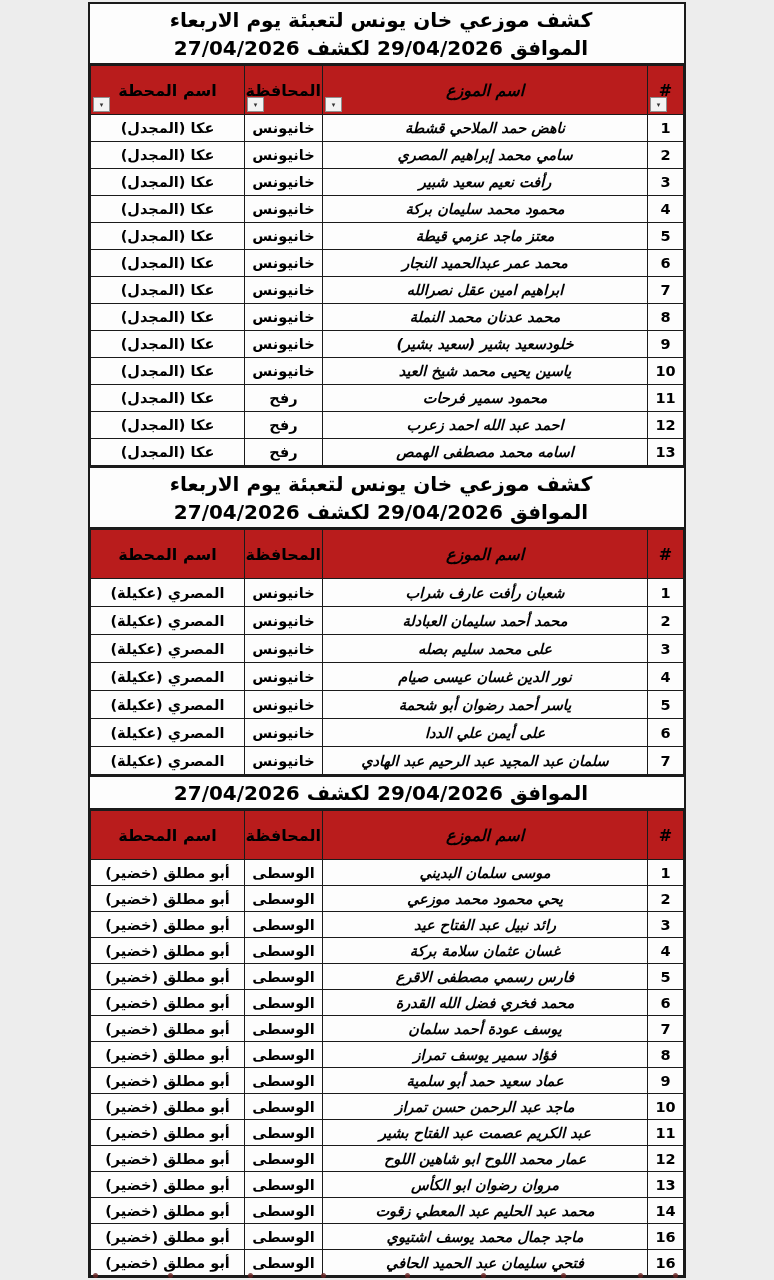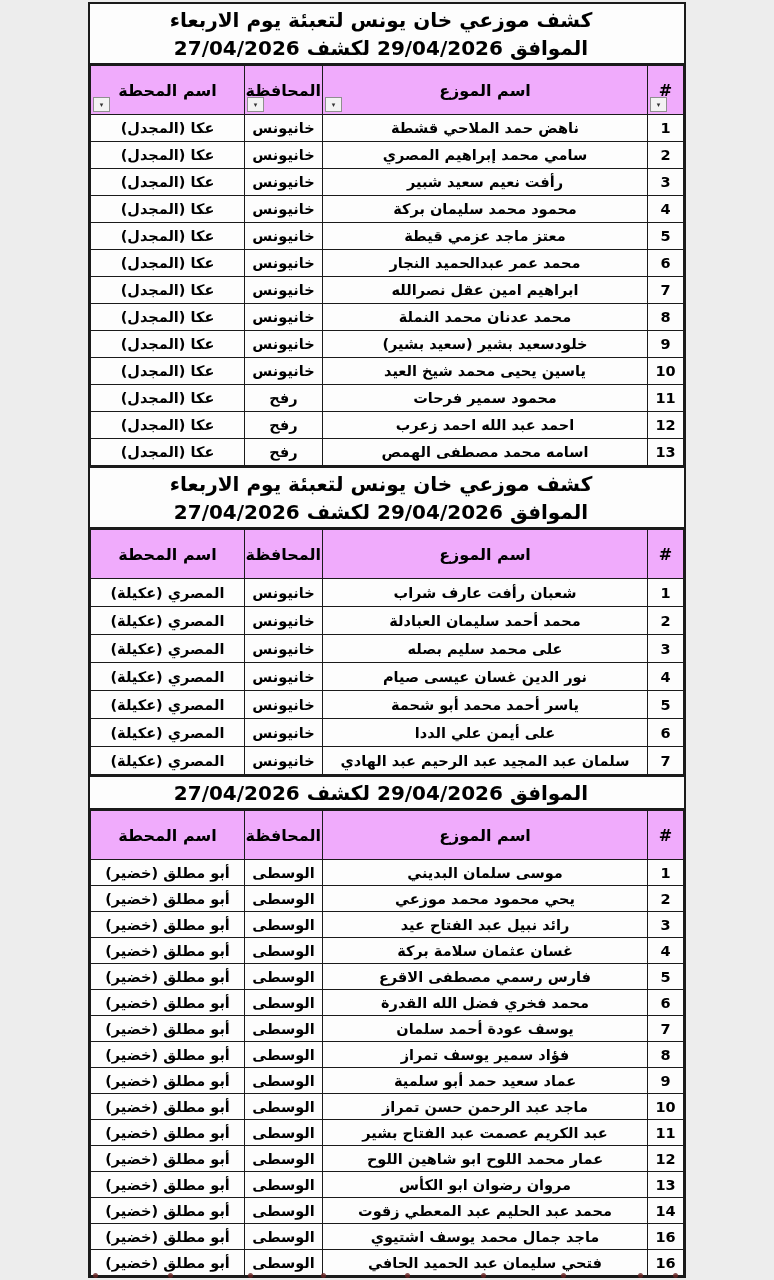--- a/index.html
+++ b/index.html
@@ -29,30 +29,30 @@
   table{
     width:100%;border-collapse:collapse;direction:rtl;table-layout:fixed;
   }
   th,td{
     border:1px solid #1b1b1b;
     text-align:center;vertical-align:middle;
     font-weight:bold;
     overflow:hidden;white-space:nowrap;
   }
   th{
-    background:#f0abfc;
+    background:#b91c1c;
     font-size:16px;height:46px;
     position:relative;
   }
   td{font-size:14.5px;}
   .t1 td{height:24px;}
   .t2 td{height:25px;}
   .t3 td{height:23px;}
   .c-num{width:33px;}
-  .c-dist{width:322px;}
+  .c-dist{width:322px;font-style:italic;}
   .c-gov{width:75px;}
   .c-station{width:auto;}
   .filter-btn{
     position:absolute;left:2px;bottom:2px;
     width:15px;height:13px;
     background:#f3f3f3;border:1px solid #8f8f8f;
     font-size:7px;line-height:12px;color:#333;
     display:flex;align-items:center;justify-content:center;
     cursor:pointer;
   }
@@ -215,21 +215,21 @@
 
   <tr>
     <td class="c-num">4</td>
     <td class="c-dist">نور الدين غسان عيسى صيام</td>
     <td class="c-gov">خانيونس</td>
     <td class="c-station">المصري (عكيلة)</td>
   </tr>
 
   <tr>
     <td class="c-num">5</td>
-    <td class="c-dist">ياسر أحمد محمد أبو شحمة</td>
+    <td class="c-dist">ياسر أحمد رضوان أبو شحمة</td>
     <td class="c-gov">خانيونس</td>
     <td class="c-station">المصري (عكيلة)</td>
   </tr>
 
   <tr>
     <td class="c-num">6</td>
     <td class="c-dist">على أيمن علي الددا</td>
     <td class="c-gov">خانيونس</td>
     <td class="c-station">المصري (عكيلة)</td>
   </tr>

